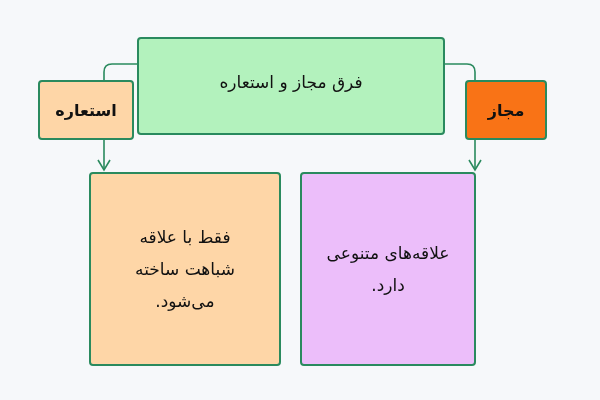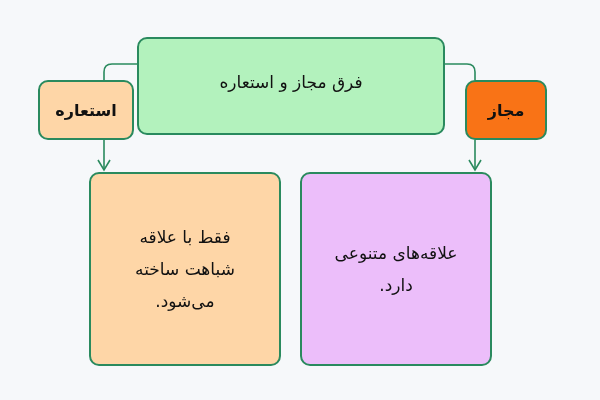--- a/index.html
+++ b/index.html
@@ -5,21 +5,21 @@
     html, body { margin: 0; padding: 0; }
     body {
       width: 600px; height: 400px; overflow: hidden;
       background: #f6f8fa;
       font-family: "DejaVu Sans", sans-serif;
       position: relative;
     }
     .canvas { position: absolute; left: 0; top: 0; width: 600px; height: 400px; }
     .node {
       position: absolute; box-sizing: border-box;
-      border: 2px solid #2a8a5e; border-radius: 10px;
+      border: 2px solid #2a8a5e; border-radius: 4px;
       display: flex; align-items: center; justify-content: center;
       text-align: center; color: #111; direction: rtl;
     }
     .root {
       left: 137px; top: 37px; width: 308px; height: 98px;
       background: #b3f2bd; font-size: 17px;
       align-items: flex-start; padding-top: 33px;
     }
     .left-label {
       left: 38px; top: 80px; width: 96px; height: 60px;
@@ -28,21 +28,21 @@
     .right-label {
       left: 465px; top: 80px; width: 82px; height: 60px;
       background: #f97316; font-size: 16px; font-weight: 600;
     }
     .left-desc {
       left: 89px; top: 172px; width: 192px; height: 194px;
       background: #fed6a7; font-size: 17px; line-height: 32px;
       padding: 0 36px;
     }
     .right-desc {
-      left: 300px; top: 172px; width: 192px; height: 194px;
+      left: 300px; top: 172px; width: 176px; height: 194px;
       background: #ecbefa; font-size: 17px; line-height: 32px;
       padding: 0 20px;
     }
     svg.connectors { position: absolute; left: 0; top: 0; }
   </style>
 </head>
 <body>
 
 <div class="canvas">
   <svg class="connectors" width="600" height="400">

